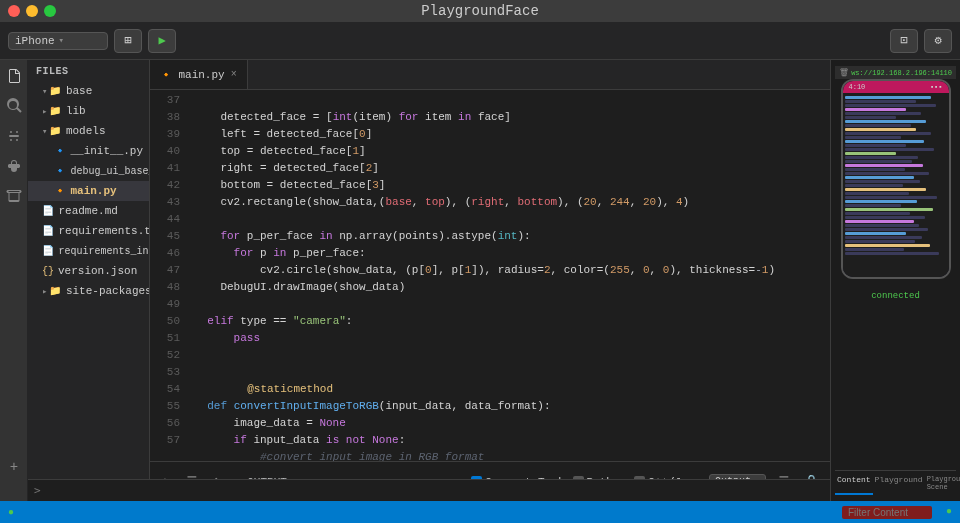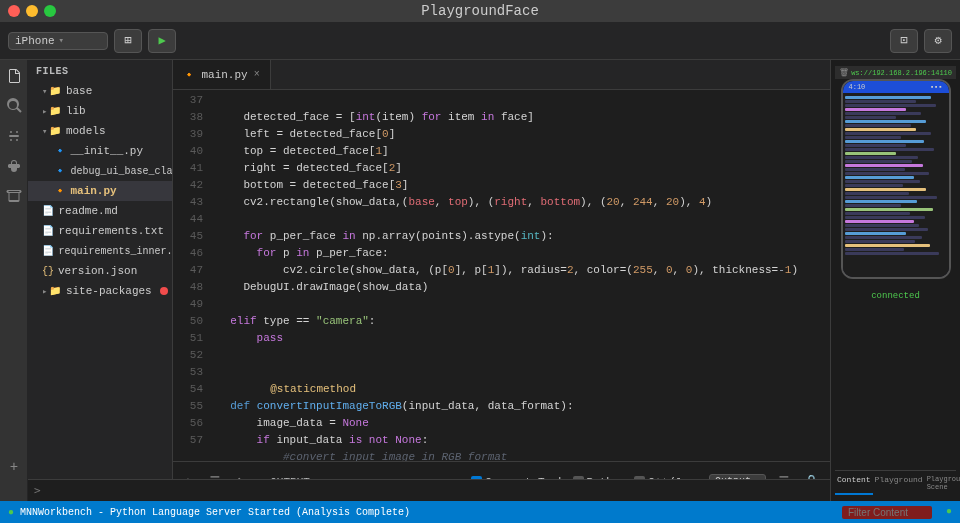--- a/index.html
+++ b/index.html
@@ -113,21 +113,21 @@
       justify-content: center;
       color: #858585;
       font-size: 14px;
       cursor: pointer;
       border-radius: 3px;
     }
     .activity-icon.active { color: #cccccc; }
 
     
     .sidebar {
-      width: 145px;
+      width: 122px;
       background: #252526;
       border-right: 1px solid #3c3c3c;
       display: flex;
       flex-direction: column;
       overflow: hidden;
     }
     .sidebar-header {
       padding: 6px 8px 4px;
       font-size: 10px;
       color: #bbbcbd;
@@ -343,21 +343,21 @@
     }
     .iphone-screen {
       width: 100%;
       height: 100%;
       background: #1a1a2e;
       display: flex;
       flex-direction: column;
     }
     .iphone-status-bar {
       height: 12px;
-      background: #1d4ed8;
+      background: #be185d;
       display: flex;
       align-items: center;
       justify-content: space-between;
       padding: 0 6px;
       font-size: 7px;
       color: #ccc;
     }
     .iphone-code-preview {
       flex: 1;
       background: #1e1e1e;
@@ -698,21 +698,20 @@
       <div class="preview-tab">Playground</div>
       <div class="preview-tab" style="font-size:7px;">Playground Scene</div>
     </div>
 
   </div>
 
 </div>
 
 <div class="status-bar">
   <span style="color:#4ec94e;">●</span>
-  <span>MNNWorkbench - Python Language Server Started (Analysis Complete)</span>
   <div class="status-right">
     <span>
       <input type="text" style="background: #7f1d1d; border: none; outline: none; color: white; font-size: 10px; padding: 1px 6px; border-radius: 2px; width: 90px;" placeholder="Filter Content">
     </span>
     <span style="color:#4ec94e; margin-left:4px;">●</span>
   </div>
 </div>
 
 <div style="position:absolute; bottom:22px; left:28px; right:130px; height:22px; background:#1e1e1e; border-top:1px solid #3c3c3c; display:flex; align-items:center; padding:0 6px;">
   <input type="text" style="background: transparent; border: none; outline: none; color: rgb(204, 204, 204); font-size: 11px; flex: 1 1 0%; font-family: monospace;" placeholder="&gt;">

